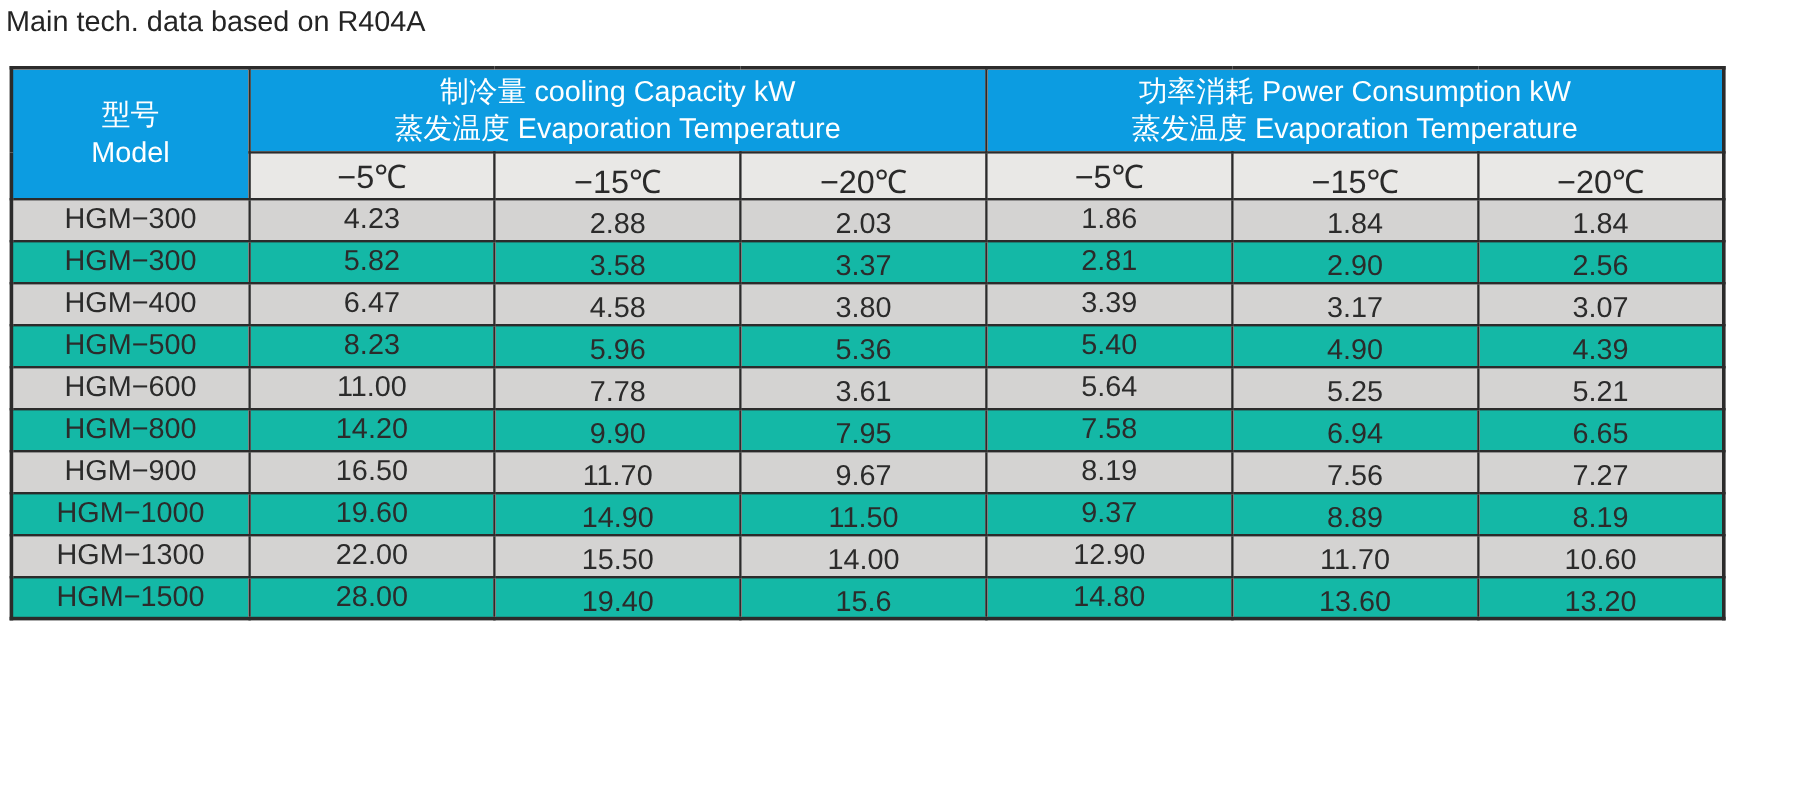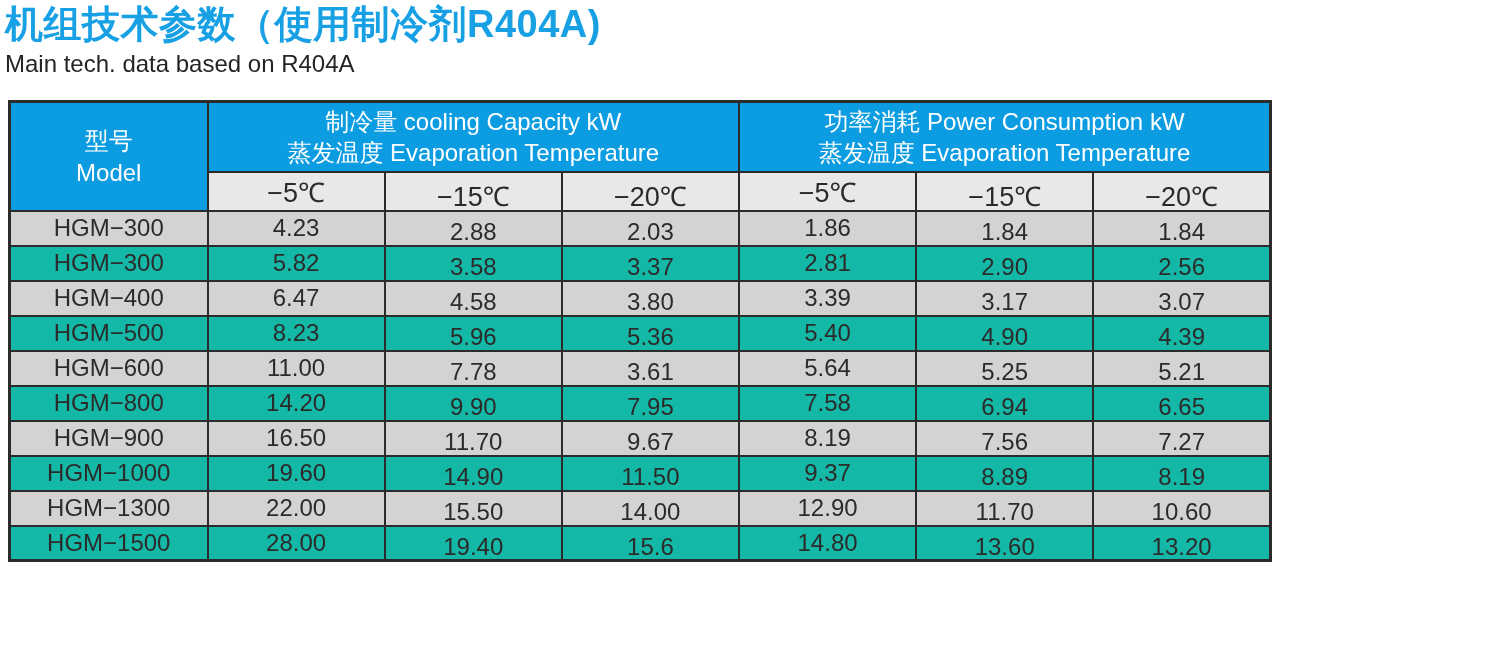--- a/index.html
+++ b/index.html
@@ -30,21 +30,21 @@
   }
   .app-note {
     margin: 25px 0 0 5px;
     font-size: 24px;
     line-height: 1.1;
     color: #242424;
   }
 
   table.tech-table {
     margin: 23px 0 0 8px;
-    width: 1264px;
+    width: 1430px;
     table-layout: fixed;
     border-collapse: collapse;
     border: 3px solid #2b2b2b;
   }
   col.model-col { width: 198px; }
 
   .tech-table th, .tech-table td {
     border: 2px solid #2b2b2b;
     text-align: center;
     vertical-align: middle;
@@ -80,21 +80,20 @@
   .low span[data-bind], th.low span[data-bind] {
     display: inline-block;
     transform: translateY(4px);
   }
 </style>
 </head>
 <body>
 
 <div class="page">
 
-  <h1 class="page-title" data-bind="header.title">机组技术参数（使用制冷剂R404A)</h1>
   <div class="page-subtitle" data-bind="header.subtitle">Main tech. data based on R404A</div>
 
   <table class="tech-table">
     <colgroup>
       <col class="model-col">
       <col>
         <col>
         <col>
         <col>
         <col>

